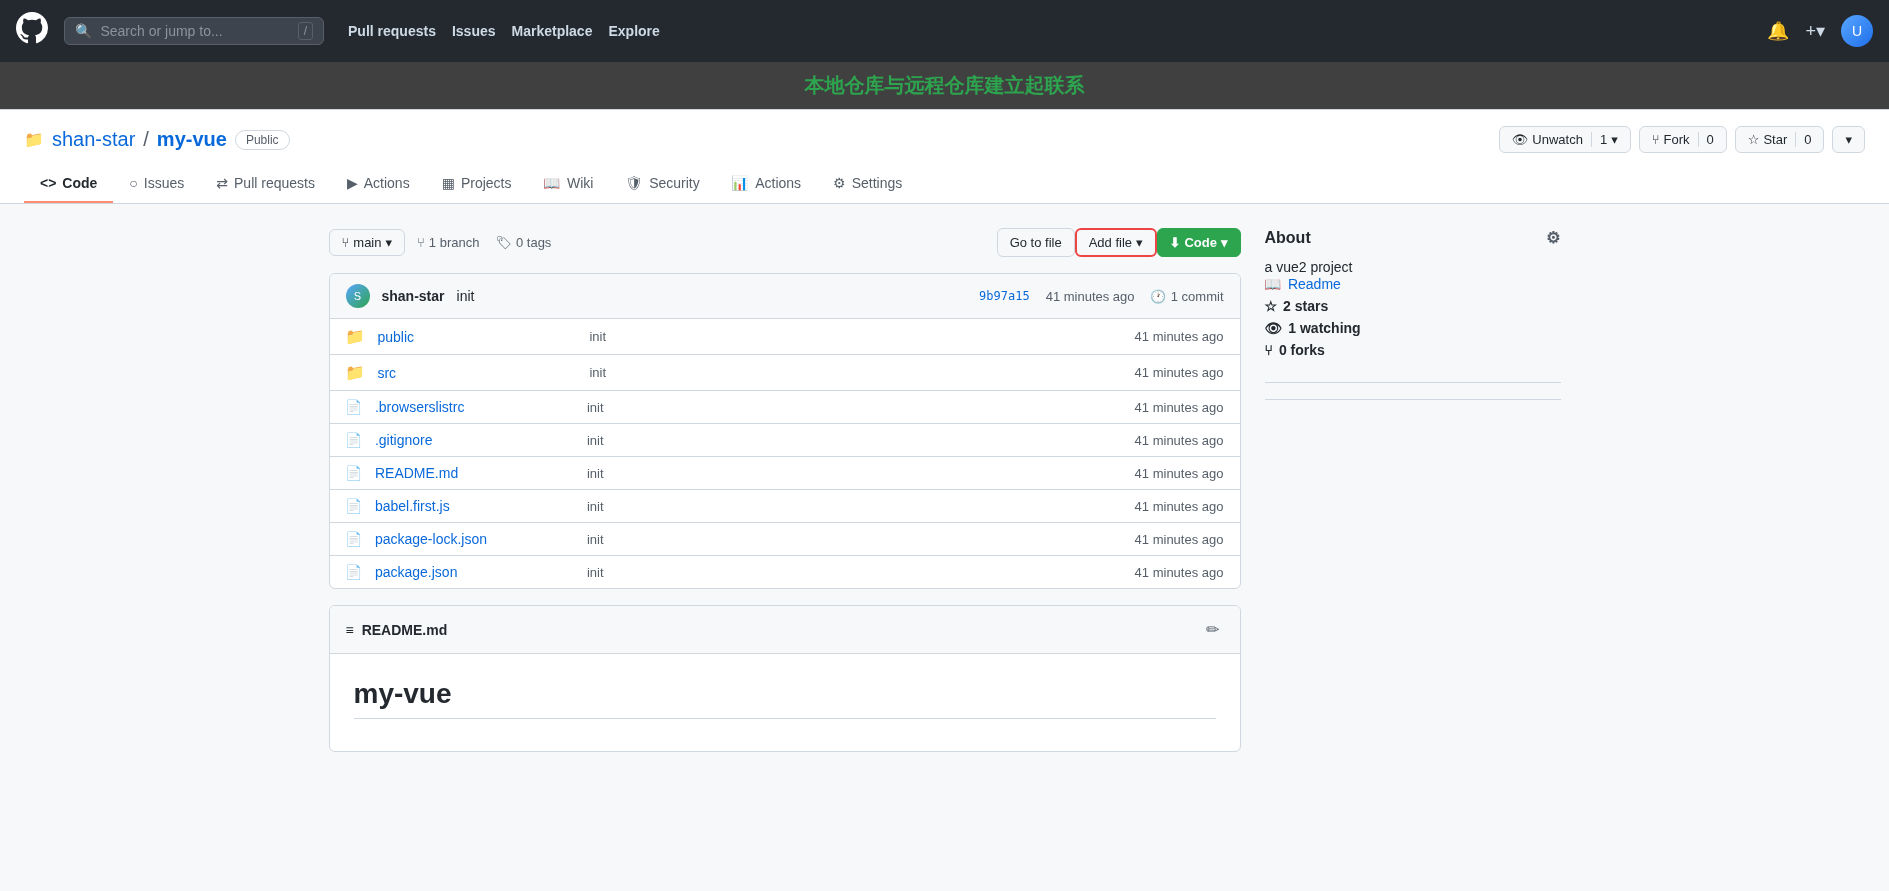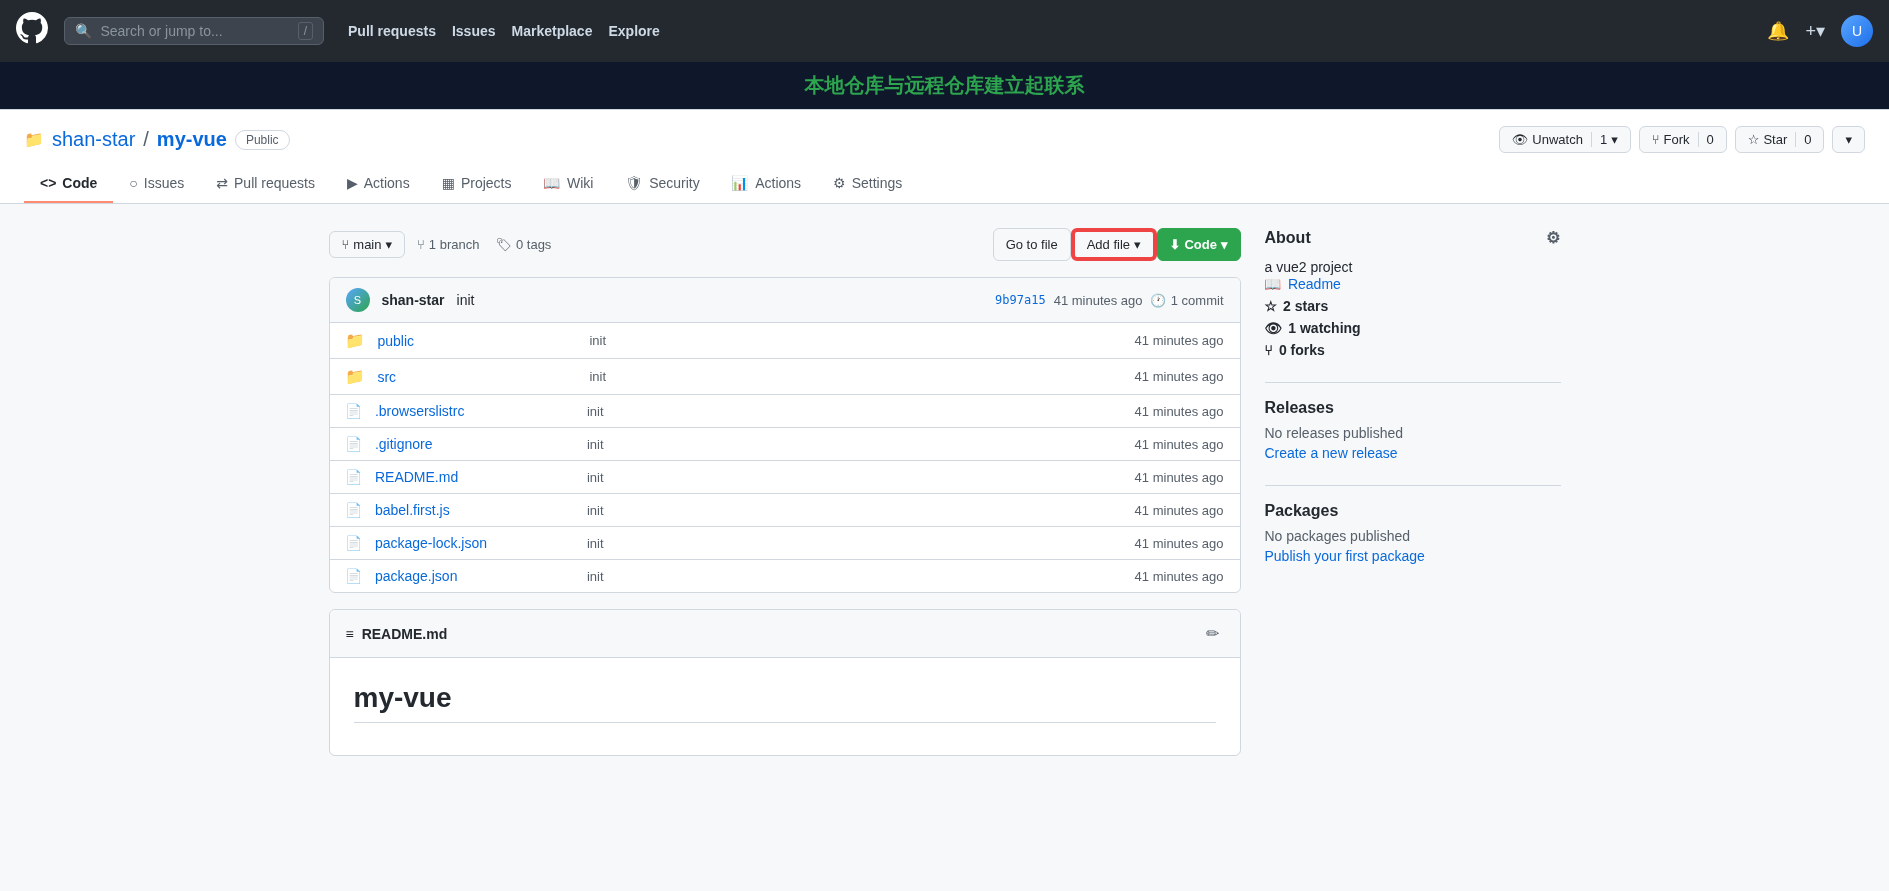--- a/index.html
+++ b/index.html
@@ -55,21 +55,21 @@
     .navbar-icon { color: #cdd9e5; font-size: 18px; cursor: pointer; }
     .navbar-avatar {
       width: 32px; height: 32px; border-radius: 50%;
       background: linear-gradient(135deg, #58a6ff, #1f6feb);
       display: flex; align-items: center; justify-content: center;
       color: white; font-size: 14px; cursor: pointer;
     }
 
     
     .banner {
-      background: #0f172a;
+      background: #404040;
       text-align: center;
       padding: 10px;
       font-size: 20px;
       font-weight: bold;
       color: #2da44e;
       border-bottom: 1px solid #d0d7de;
     }
 
     
     .repo-header {
@@ -162,21 +162,21 @@
       display: flex; align-items: center; gap: 4px;
     }
     .branch-right { margin-left: auto; display: flex; gap: 0; }
     .btn-go-file {
       border: 1px solid #d0d7de; border-radius: 6px;
       padding: 5px 12px; font-size: 13px; cursor: pointer;
       background: #f6f8fa; color: #24292f;
     }
     .btn-add-file {
       display: inline-flex; align-items: center; gap: 4px;
-      border: 4px solid #ef4444; border-radius: 6px;
+      border: 2px solid #ef4444; border-radius: 6px;
       padding: 5px 12px; font-size: 13px; cursor: pointer;
       background: #f6f8fa; color: #24292f;
     }
     .btn-code-green {
       display: inline-flex; align-items: center; gap: 4px;
       border: 1px solid #2da44e; border-radius: 6px;
       padding: 5px 12px; font-size: 13px; cursor: pointer;
       background: #2da44e; color: white; font-weight: 600;
     }
 
@@ -197,21 +197,21 @@
       gap: 12px;
     }
     .commit-avatar {
       width: 24px; height: 24px; border-radius: 50%;
       background: linear-gradient(135deg, #58a6ff, #2da44e);
       display: flex; align-items: center; justify-content: center;
       font-size: 11px; color: white; flex-shrink: 0;
     }
     .commit-author { font-weight: 600; font-size: 14px; color: #24292f; }
     .commit-message { font-size: 14px; color: #24292f; }
-    .commit-meta { margin-left: auto; display: flex; align-items: center; gap: 8px; font-size: 13px; color: #57606a; }
+    .commit-meta { margin-left: auto; display: flex; align-items: center; gap: 16px; font-size: 13px; color: #57606a; }
     .commit-hash { color: #0969da; font-family: monospace; font-size: 12px; }
     .commit-time { color: #57606a; }
     .commit-link {
       display: flex; align-items: center; gap: 4px;
       color: #57606a; font-size: 13px;
     }
 
     .file-row {
       display: flex;
       align-items: center;
@@ -500,31 +500,17 @@
         <span>1 watching</span>
       </div>
       <div class="sidebar-stat">
         <span>⑂</span>
         <span>0 forks</span>
       </div>
     </div>
 
     <hr class="sidebar-divider">
 
-    <div class="sidebar-section">
-      <div class="sidebar-releases-title">
-        <span>Releases</span>
-      </div>
-      <p class="sidebar-no-releases">No releases published</p>
-      <a href="#" class="sidebar-create-link">Create a new release</a>
-    </div>
 
     <hr class="sidebar-divider">
 
-    <div class="sidebar-section">
-      <div class="sidebar-releases-title">
-        <span>Packages</span>
-      </div>
-      <p class="sidebar-no-releases">No packages published</p>
-      <a href="#" class="sidebar-create-link">Publish your first package</a>
-    </div>
   </div>
 </div>
 
 </body></html>

